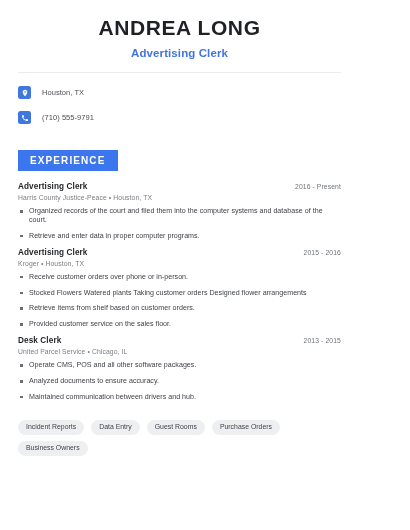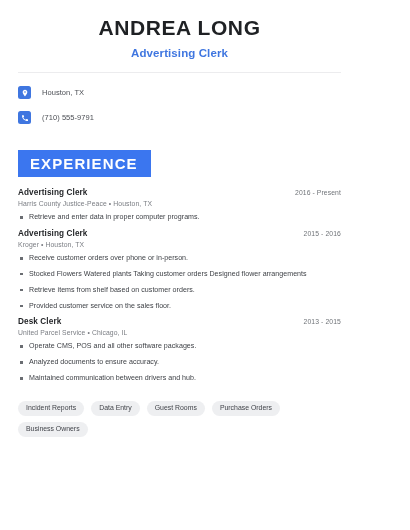--- a/index.html
+++ b/index.html
@@ -34,21 +34,21 @@
     width: 13px; height: 13px; border-radius: 2.5px; background: #3f76e0;
     display: flex; align-items: center; justify-content: center;
     flex: 0 0 13px; margin-right: 11px;
   }
   .c-icon svg { display: block; }
   .c-text { font-size: 7.5px; color: #4c4f55; letter-spacing: 0.05px; }
 
   
   .section-badge {
     display: inline-block; background: #3b76ef; color: #ffffff;
-    font-size: 15px; font-weight: 700; letter-spacing: 1.1px;
+    font-size: 10px; font-weight: 700; letter-spacing: 1.1px;
     padding: 5px 13px 5px 12px;
   }
   .sec-exp { margin-top: 24px; }
   .sec-skills { margin-top: 18px; }
 
   
   .exp-list { margin-top: 11px; }
   .job { margin-bottom: 7px; }
   .job-head { display: flex; align-items: baseline; justify-content: space-between; }
   .job-role { font-size: 8.2px; font-weight: 700; color: #1f2124; letter-spacing: 0.1px; }
@@ -113,20 +113,21 @@
 
     <div class="exp-list">
 
       <div class="job">
         <div class="job-head">
           <span class="job-role">Advertising Clerk</span>
           <span class="job-dates">2016 - Present</span>
         </div>
         <div class="job-company">Harris County Justice-Peace  •  Houston, TX</div>
         <ul class="bullets">
+          <li>Organized records of the court and filed them into the computer systems and database of the court.</li>
           <li>Retrieve and enter data in proper computer programs.</li>
         </ul>
       </div>
 
       <div class="job">
         <div class="job-head">
           <span class="job-role">Advertising Clerk</span>
           <span class="job-dates">2015 - 2016</span>
         </div>
         <div class="job-company">Kroger  •  Houston, TX</div>

